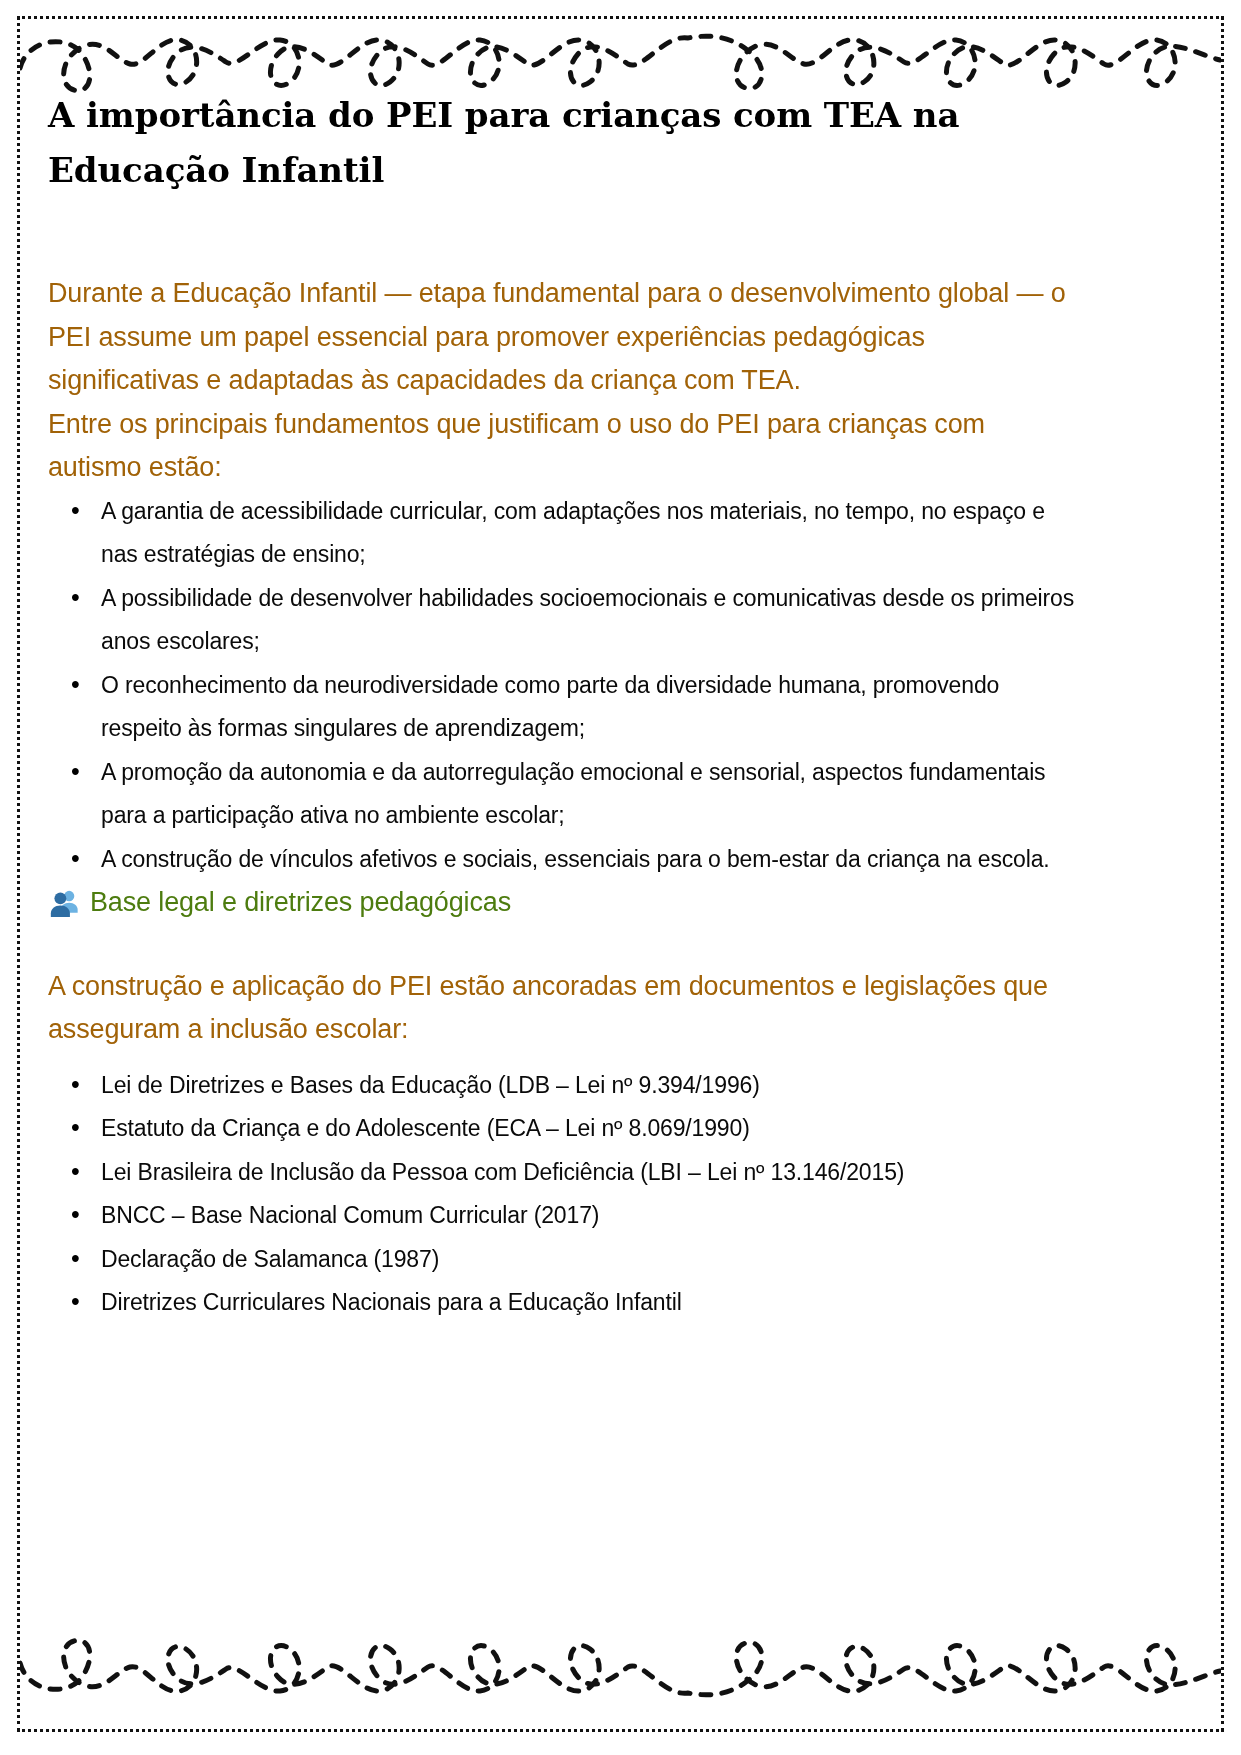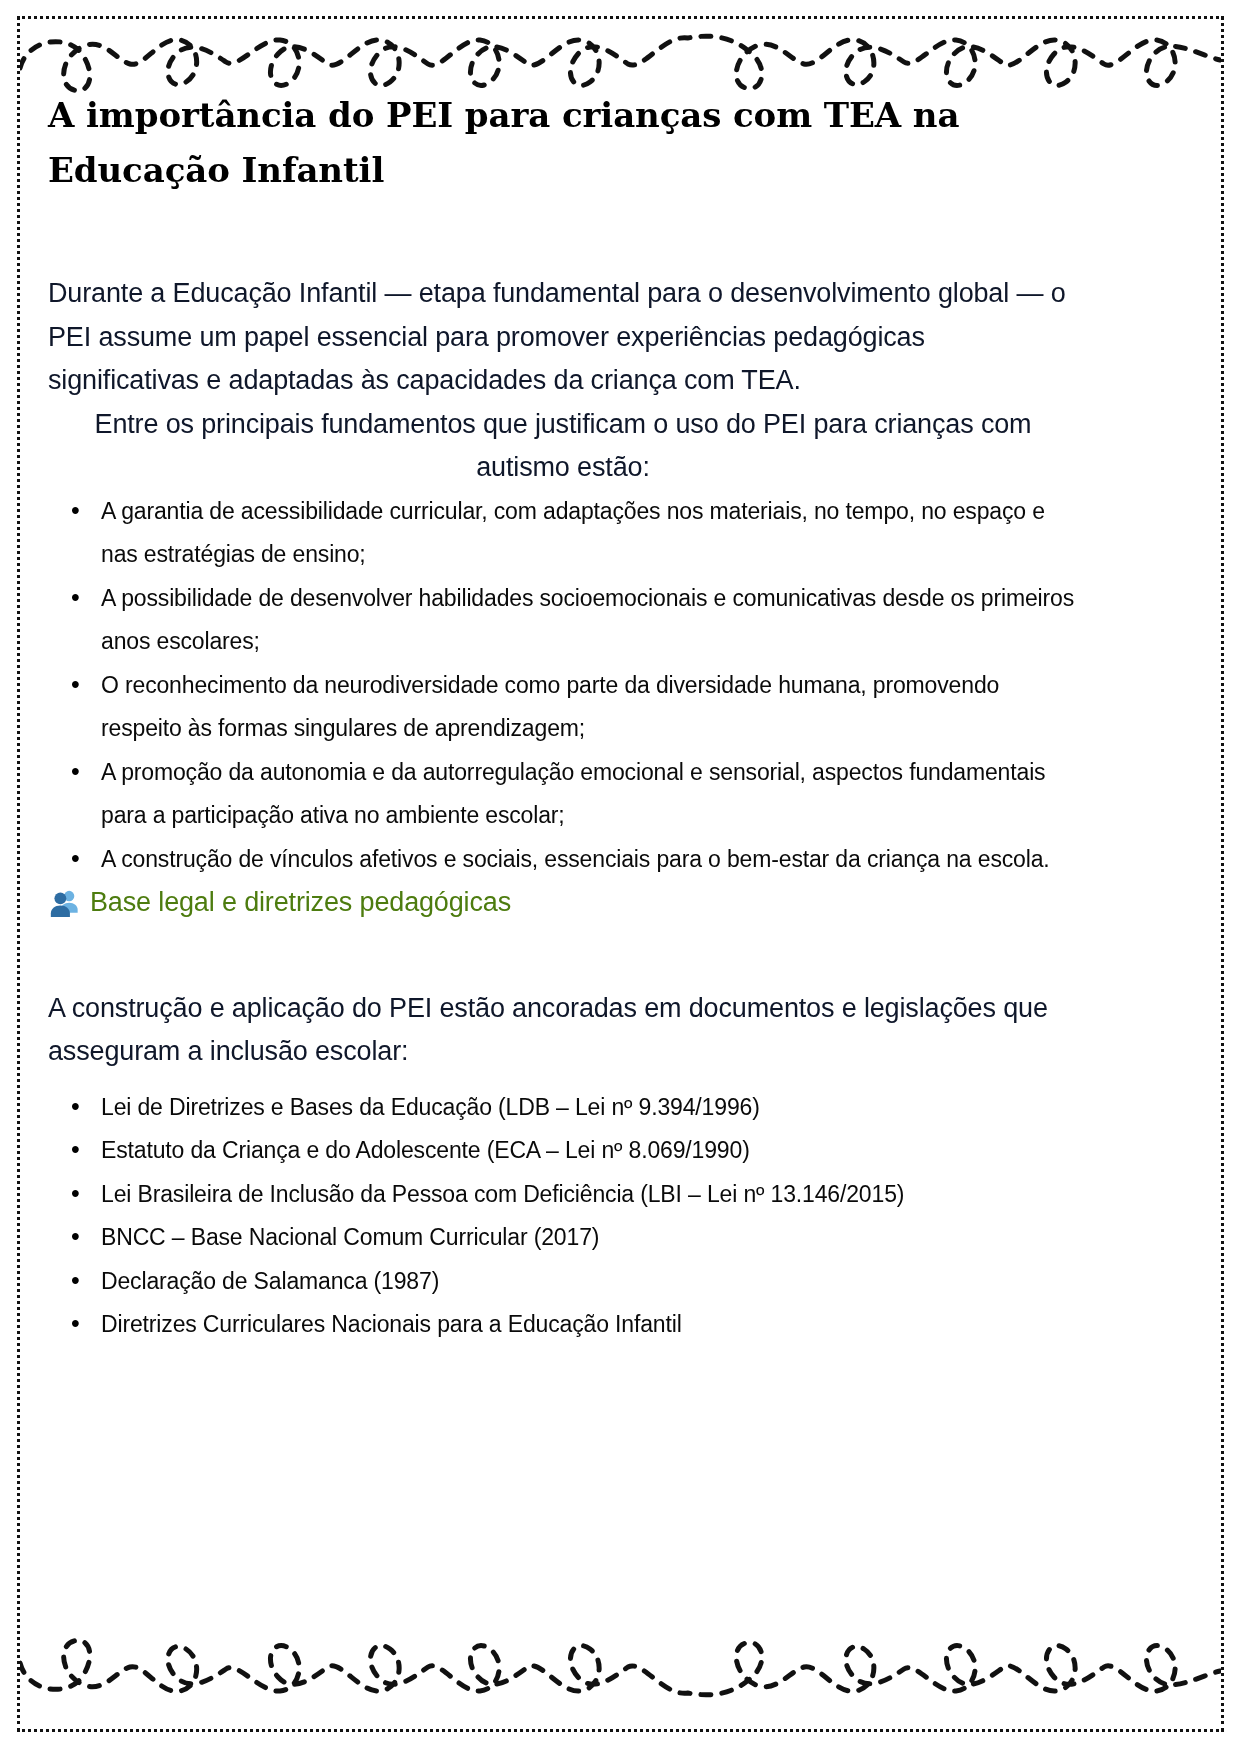--- a/index.html
+++ b/index.html
@@ -54,27 +54,27 @@
     line-height: 55px;
     letter-spacing: -0.1px;
     color: #000000;
     margin: 0;
   }
 
   .para {
     font-family: "Liberation Sans", sans-serif;
     font-size: 27px;
     line-height: 43.5px;
-    color: #0f172a;
+    color: #a16207;
     margin: 0;
     letter-spacing: -0.15px;
   }
 
   #intro-para { margin-top: 74px; }
-  #lead-in-para { margin-top: 0px; text-align: center; }
+  #lead-in-para { margin-top: 0px; }
 
   .bullet-list {
     list-style: none;
     margin: 0;
     padding: 0;
   }
   .bullet-list li {
     position: relative;
     padding-left: 53px;
     font-family: "Liberation Sans", sans-serif;
@@ -108,21 +108,21 @@
   }
   #busts-icon svg { display: block; width: 33px; height: 33px; }
   #section-heading-text {
     font-family: "Liberation Sans", sans-serif;
     font-size: 27px;
     line-height: 43.5px;
     color: #4d7c0f;
     letter-spacing: -0.15px;
   }
 
-  #legal-intro-para { margin-top: 62px; }
+  #legal-intro-para { margin-top: 40px; }
   #legal-list { margin-top: 12px; }
 </style>
 </head>
 <body>
 
 <div id="page-frame"></div>
 
 <div class="loop-band" id="loop-band-top">
   <svg viewBox="0 0 1201 78" preserveAspectRatio="none" aria-hidden="true">
     <path d="M0,48

